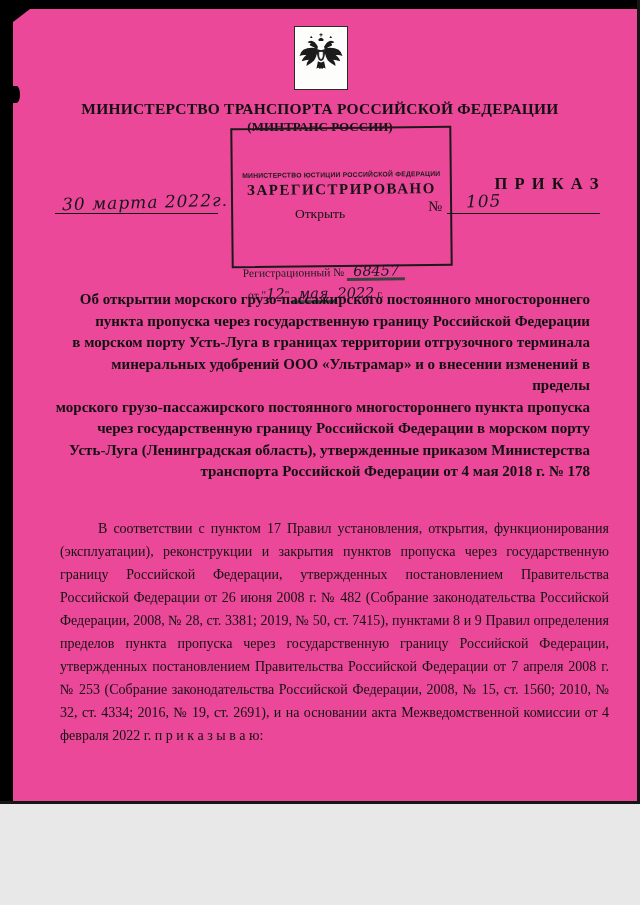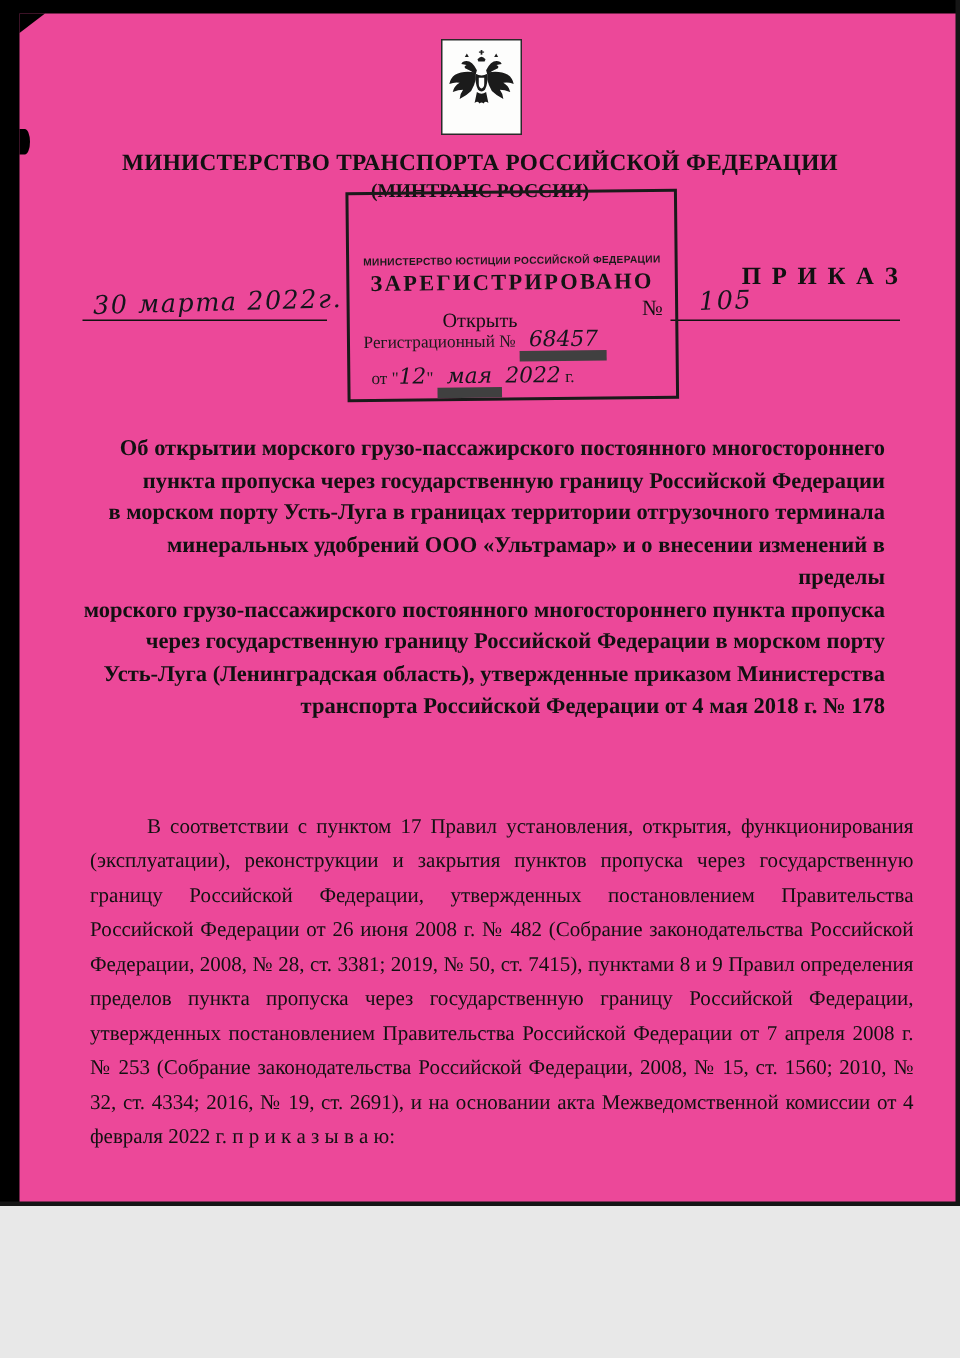--- a/index.html
+++ b/index.html
@@ -50,29 +50,29 @@
     border:2px solid #1a1a1a; transform:rotate(-0.6deg); background:transparent;
   }
   .stamp-minjust   { position:absolute; left:0; top:42px; width:100%; text-align:center;
                      font-family:"Liberation Sans", sans-serif; font-weight:bold;
                      font-size:6.8px; letter-spacing:0.2px; color:#1a1a1a; white-space:nowrap; }
   .stamp-registered{ position:absolute; left:0; top:52px; width:100%; text-align:center;
                      font-weight:bold; font-size:15px; letter-spacing:1.5px; color:#141414; }
   .stamp-reg-line  { position:absolute; left:9px; top:92px; font-size:11.5px; white-space:nowrap; color:#1a1a1a; }
   .stamp-date-line { position:absolute; left:14px; top:114px; font-size:11.5px; white-space:nowrap; color:#1a1a1a; }
   .stamp .hw  { font-size:14.5px; }
-  .blank      { border-bottom:7px solid #404040; padding:0 6px; display:inline-block; line-height:13px; }
+  .blank      { border-bottom:3px solid #404040; padding:0 6px; display:inline-block; line-height:13px;margin-top:44px; }
   
   .subject {
     position:absolute; left:50px; top:289px; width:540px; text-align:right;
     font-weight:bold; font-size:15px; line-height:21.5px; white-space:pre-line;
   }
   .body-par {
     position:absolute; left:60px; top:517px; width:549px;
-    text-align:justify; font-size:14px; line-height:23px; text-indent:38px;margin-top:23px;
+    text-align:justify; font-size:14px; line-height:23px; text-indent:38px;
   }
   .item1 {
     position:absolute; left:60px; top:779px; width:549px;
     text-align:justify; font-size:14px; line-height:23px; text-indent:38px;
   }
 </style>
 </head>
 <body>
 
 <div class="page">

